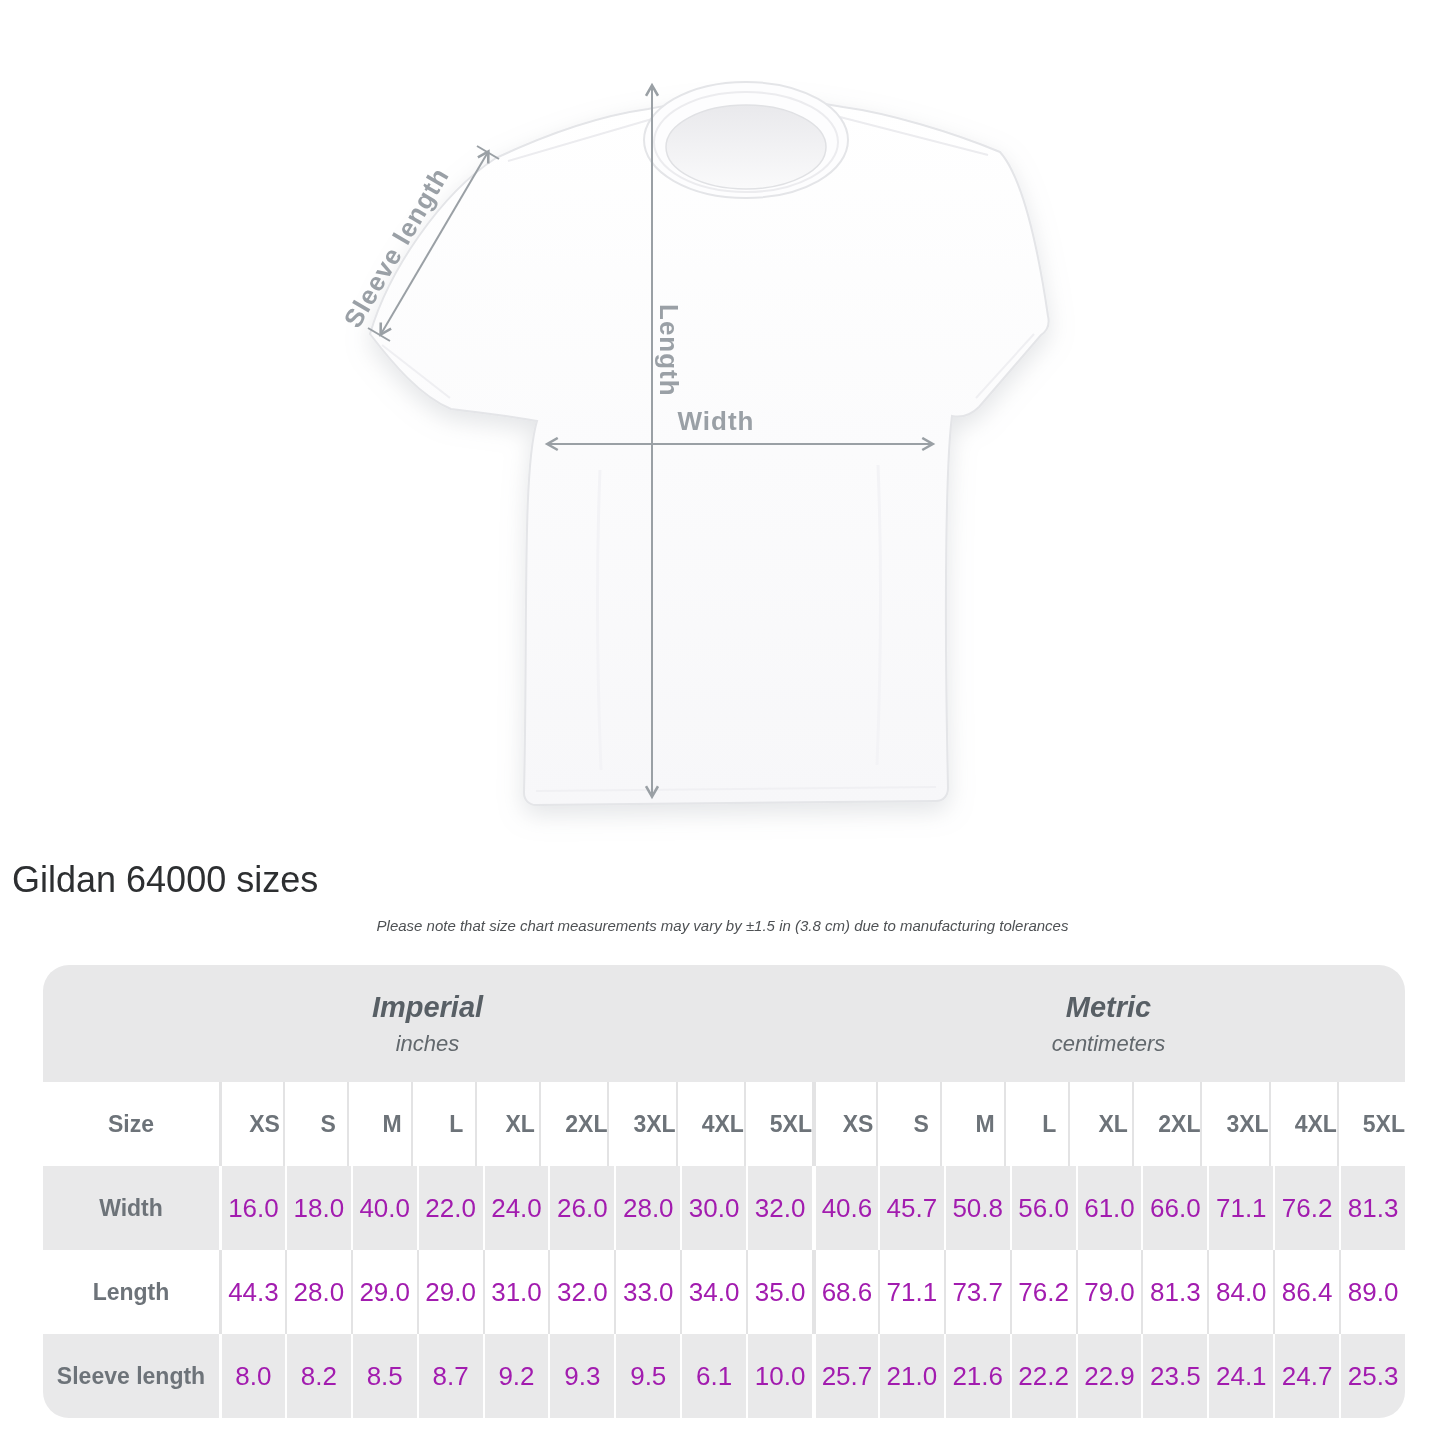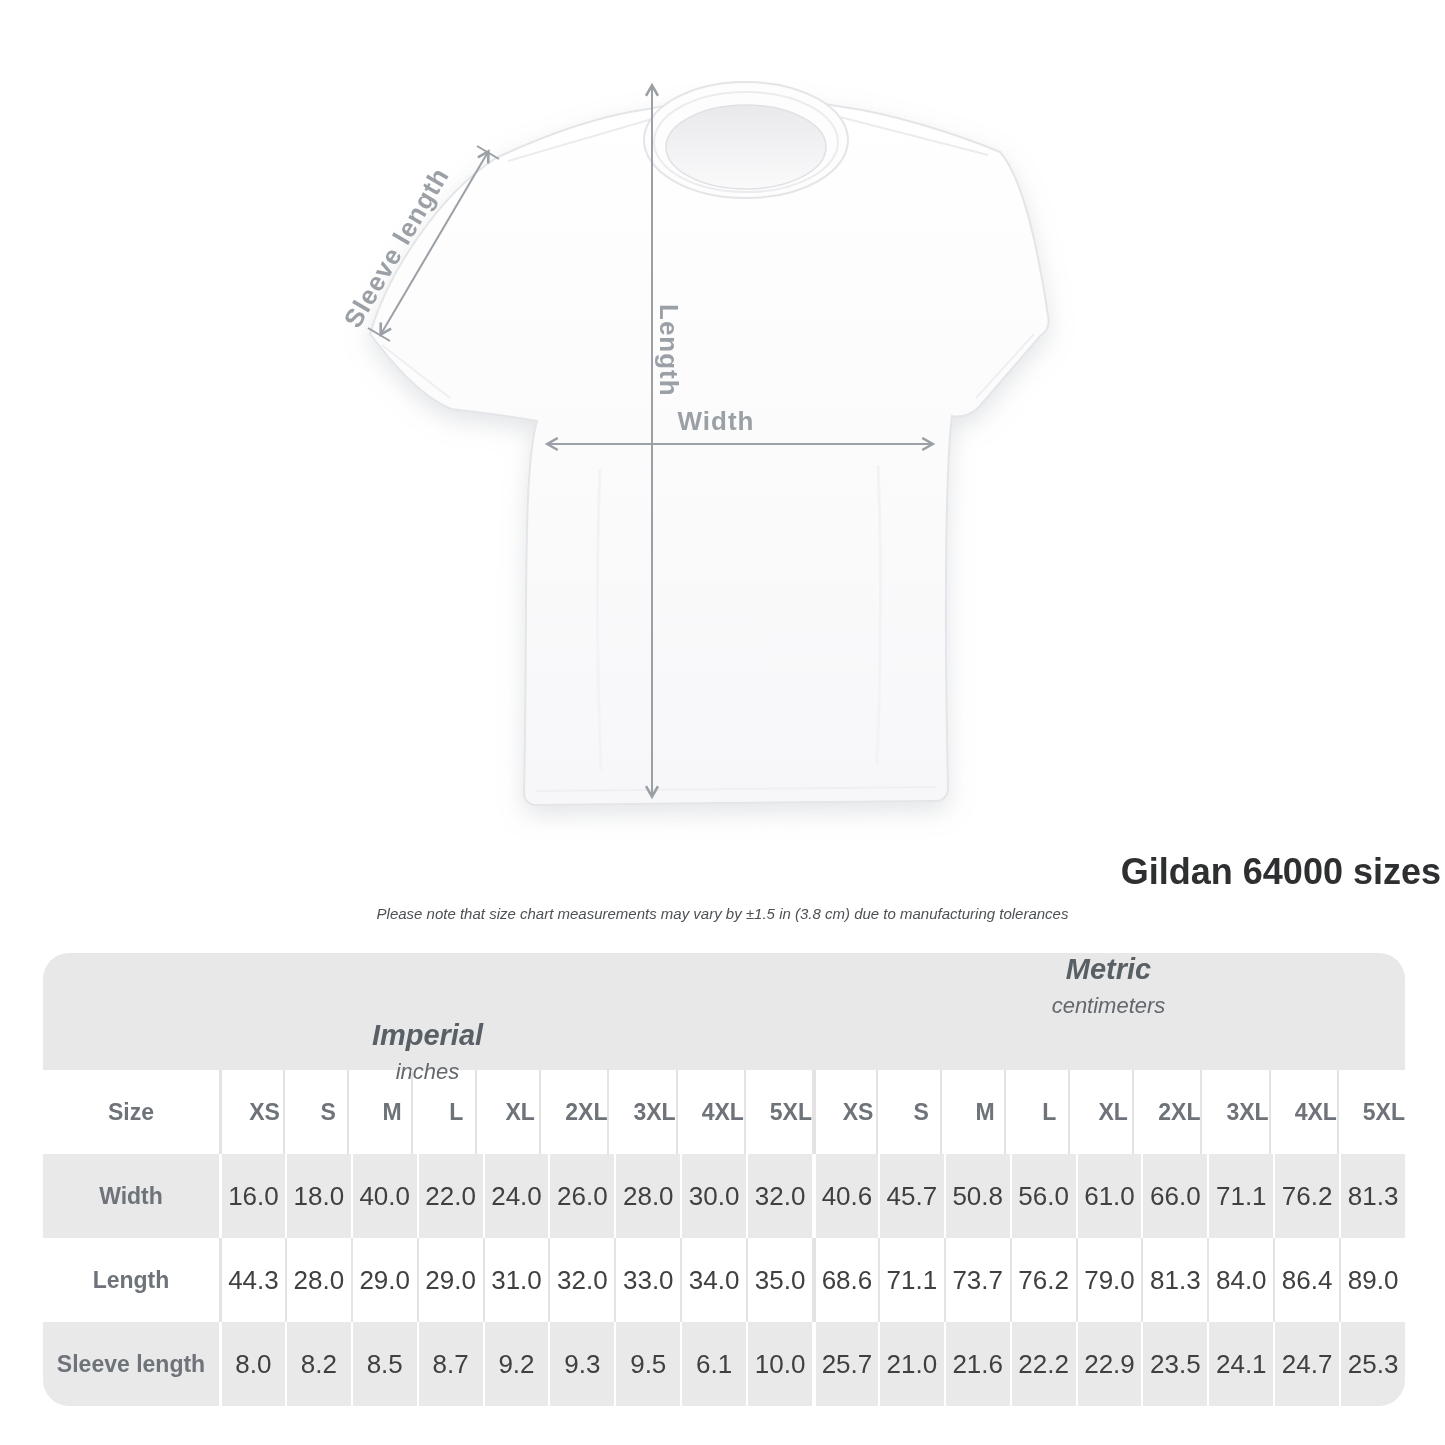--- a/index.html
+++ b/index.html
@@ -12,22 +12,22 @@
   .shirt-fig{margin:0;padding:0;height:848px;}
   .shirt-fig svg{display:block;width:1445px;height:848px;}
   .dim-line{stroke:#9aa0a5;stroke-width:2;fill:none;}
   .dim-tick{stroke:#9aa0a5;stroke-width:2;}
   .dim-label{
     font-family:"Liberation Sans", sans-serif;
     font-weight:bold;font-size:26px;fill:#9aa0a6;letter-spacing:1px;
   }
   
   .title{
-    margin:4px;text-align:right;
-    font-size:36px;line-height:40px;font-weight:bold;color:#2d2f31;
+    margin:12px;text-align:left;
+    font-size:36px;line-height:40px;font-weight:normal;color:#2d2f31;
   }
   .subtitle{
     margin:8px 0 0 0;text-align:center;
     font-size:15px;line-height:27px;font-style:italic;color:#4e5154;
   }
   
   .tbl{
     width:1362px;margin:26px 0 0 43px;
     border-radius:26px;overflow:hidden;
   }
@@ -45,21 +45,21 @@
     height:84px;
   }
   .r-white{background:#ffffff;--sep:#e3e3e4;}
   .r-gray{background:#e9e9ea;--sep:#ffffff;}
   .c{display:flex;align-items:center;justify-content:center;border-left:2px solid var(--sep);}
   .c:first-child{border-left:none;text-align:right;}
   .c:nth-child(2){border-left-width:3px;}
   .c:nth-child(11){border-left-width:4px;}
   .lab{font-size:23px;font-weight:bold;color:#6d7379;}
   .hd{font-size:23px;font-weight:bold;color:#6d7379;padding-left:24px;}
-  .val{font-size:26px;color:#404040;}
+  .val{font-size:26px;color:#a21caf;}
 </style>
 </head>
 <body>
 
 <figure class="shirt-fig">
   <svg viewBox="0 0 1445 848" xmlns="http://www.w3.org/2000/svg">
     <defs>
       <linearGradient id="bodyGrad" x1="0" y1="0" x2="0" y2="1">
         <stop offset="0" stop-color="#ffffff"></stop>
         <stop offset="1" stop-color="#f7f7f9"></stop>
@@ -119,27 +119,27 @@
     </g>
   </svg>
 </figure>
 
 <h1 class="title">Gildan 64000 sizes</h1>
 <p class="subtitle">Please note that size chart measurements may vary by ±1.5 in (3.8 cm) due to manufacturing tolerances</p>
 
 <div class="tbl">
 
   <div class="band">
+    <div class="grp grp-imperial">
+      <div class="grp-title">Imperial</div>
+      <div class="grp-unit">inches</div>
+    </div>
     <div class="grp grp-metric">
       <div class="grp-title">Metric</div>
       <div class="grp-unit">centimeters</div>
-    </div>
-    <div class="grp grp-imperial">
-      <div class="grp-title">Imperial</div>
-      <div class="grp-unit">inches</div>
     </div>
   </div>
 
   <div class="row r-white">
     <div class="c lab">Size</div>
     <div class="c hd">XS</div>
     <div class="c hd">S</div>
     <div class="c hd">M</div>
     <div class="c hd">L</div>
     <div class="c hd">XL</div>

